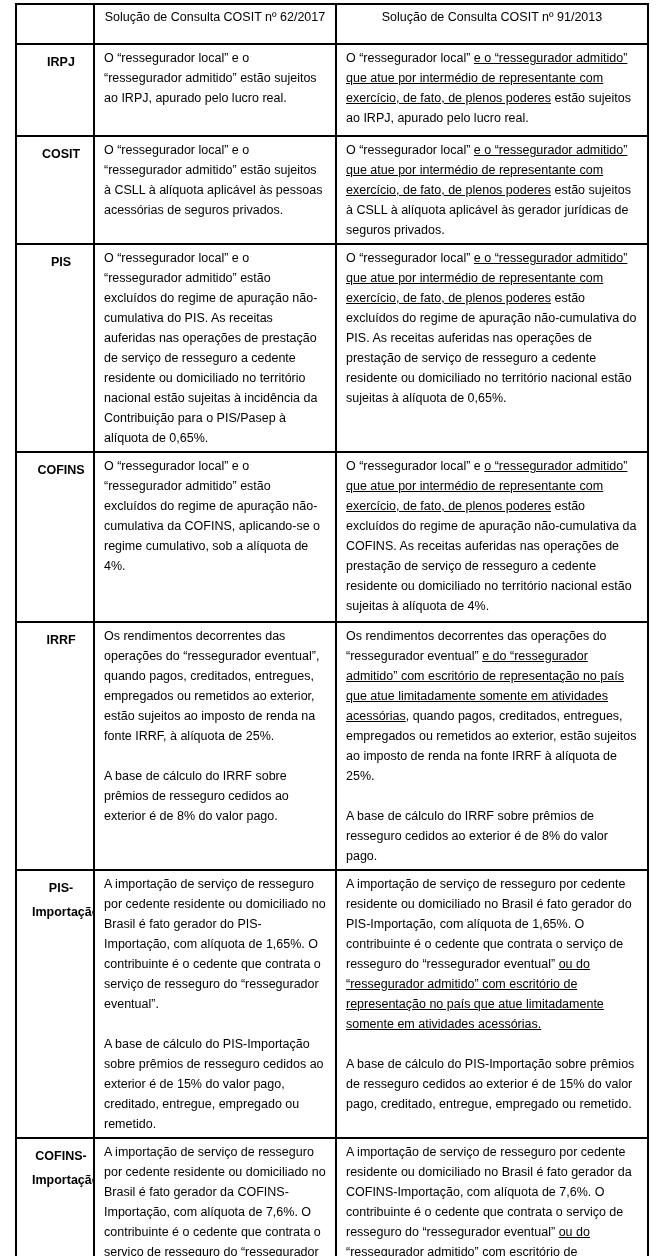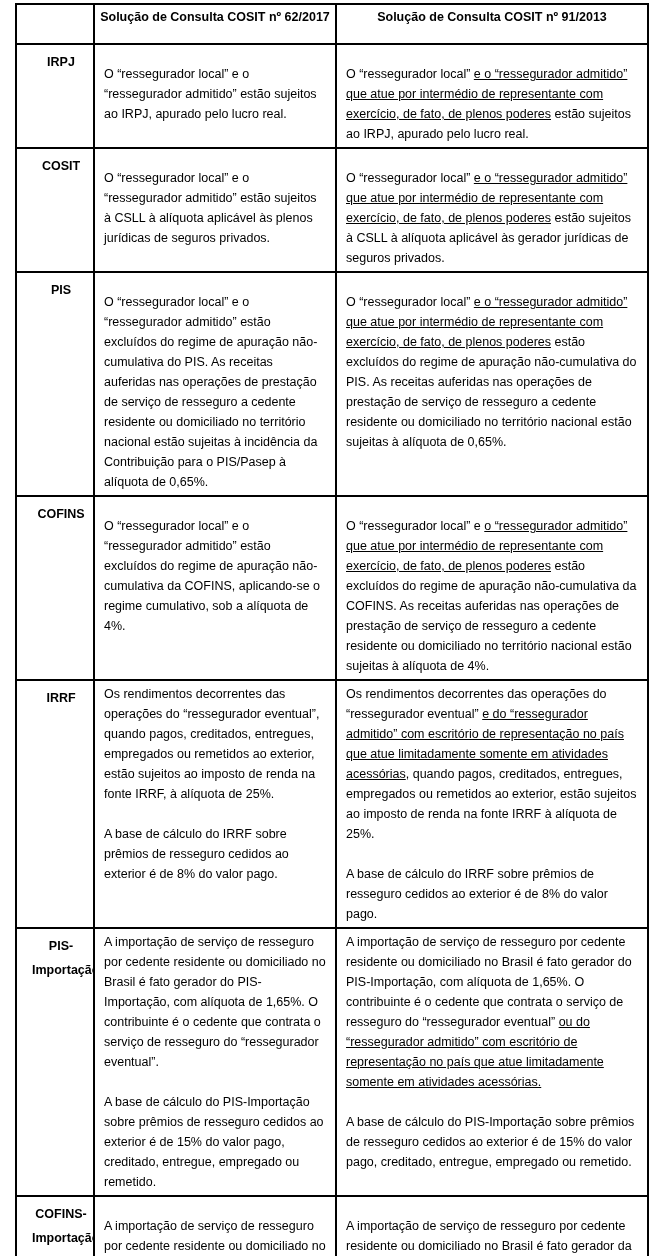--- a/index.html
+++ b/index.html
@@ -31,42 +31,42 @@
     overflow: hidden;
   }
   
   col.c-label  { width: 78px; }
   col.c-2017   { width: 242px; }
   col.c-2018   { width: 312px; }
   
   thead tr { height: 40px; }
   th.hdr {
     font-size: 12.5px;
-    font-weight: 700;
+    font-weight: 400;
     text-align: center;
     padding: 5px 4px 0 4px;
     line-height: 15px;
   }
   
   th.row-label {
     font-size: 12.5px;
     font-weight: 700;
     text-align: center;
     padding: 5px 3px 0 15px;
     line-height: 24px;
   }
   
   td.cell {
     font-size: 12.5px;
     line-height: 20px;
     padding: 3px 8px 3px 9px;
     text-align: left;
   }
   td.cell p { margin: 0 0 20px 0; }
-  td.cell p:last-child { margin-bottom: 0; margin-top: 16px; }
+  td.cell p:last-child { margin-bottom: 0; }
   .hl {
     font-weight: 400;
     text-decoration: underline;
   }
   
   tbody tr:nth-child(1) { height: 92px; }
   tbody tr:nth-child(2) { height: 92px; }
   tbody tr:nth-child(3) { height: 173px; }
   tbody tr:nth-child(4) { height: 170px; }
   tbody tr:nth-child(5) { height: 203px; }
@@ -96,21 +96,21 @@
           <td class="cell">
             <p><span>O “ressegurador local” e o “ressegurador admitido” estão sujeitos ao IRPJ, apurado pelo lucro real.</span></p>
           </td>
           <td class="cell">
             <p><span>O “ressegurador local” </span><span class="hl">e o “ressegurador admitido” que atue por intermédio de representante com exercício, de fato, de plenos poderes</span><span> estão sujeitos ao IRPJ, apurado pelo lucro real.</span></p>
           </td>
         </tr>
         <tr>
           <th class="row-label">COSIT</th>
           <td class="cell">
-            <p><span>O “ressegurador local” e o “ressegurador admitido” estão sujeitos à CSLL à alíquota aplicável às plenos jurídicas de seguros privados.</span></p>
+            <p><span>O “ressegurador local” e o “ressegurador admitido” estão sujeitos à CSLL à alíquota aplicável às pessoas acessórias de seguros privados.</span></p>
           </td>
           <td class="cell">
             <p><span>O “ressegurador local” </span><span class="hl">e o “ressegurador admitido” que atue por intermédio de representante com exercício, de fato, de plenos poderes</span><span> estão sujeitos à CSLL à alíquota aplicável às gerador jurídicas de seguros privados.</span></p>
           </td>
         </tr>
         <tr>
           <th class="row-label">PIS</th>
           <td class="cell">
             <p><span>O “ressegurador local” e o “ressegurador admitido” estão excluídos do regime de apuração não-cumulativa do PIS. As receitas auferidas nas operações de prestação de serviço de resseguro a cedente residente ou domiciliado no território nacional estão sujeitas à incidência da Contribuição para o PIS/Pasep à alíquota de 0,65%.</span></p>
           </td>

